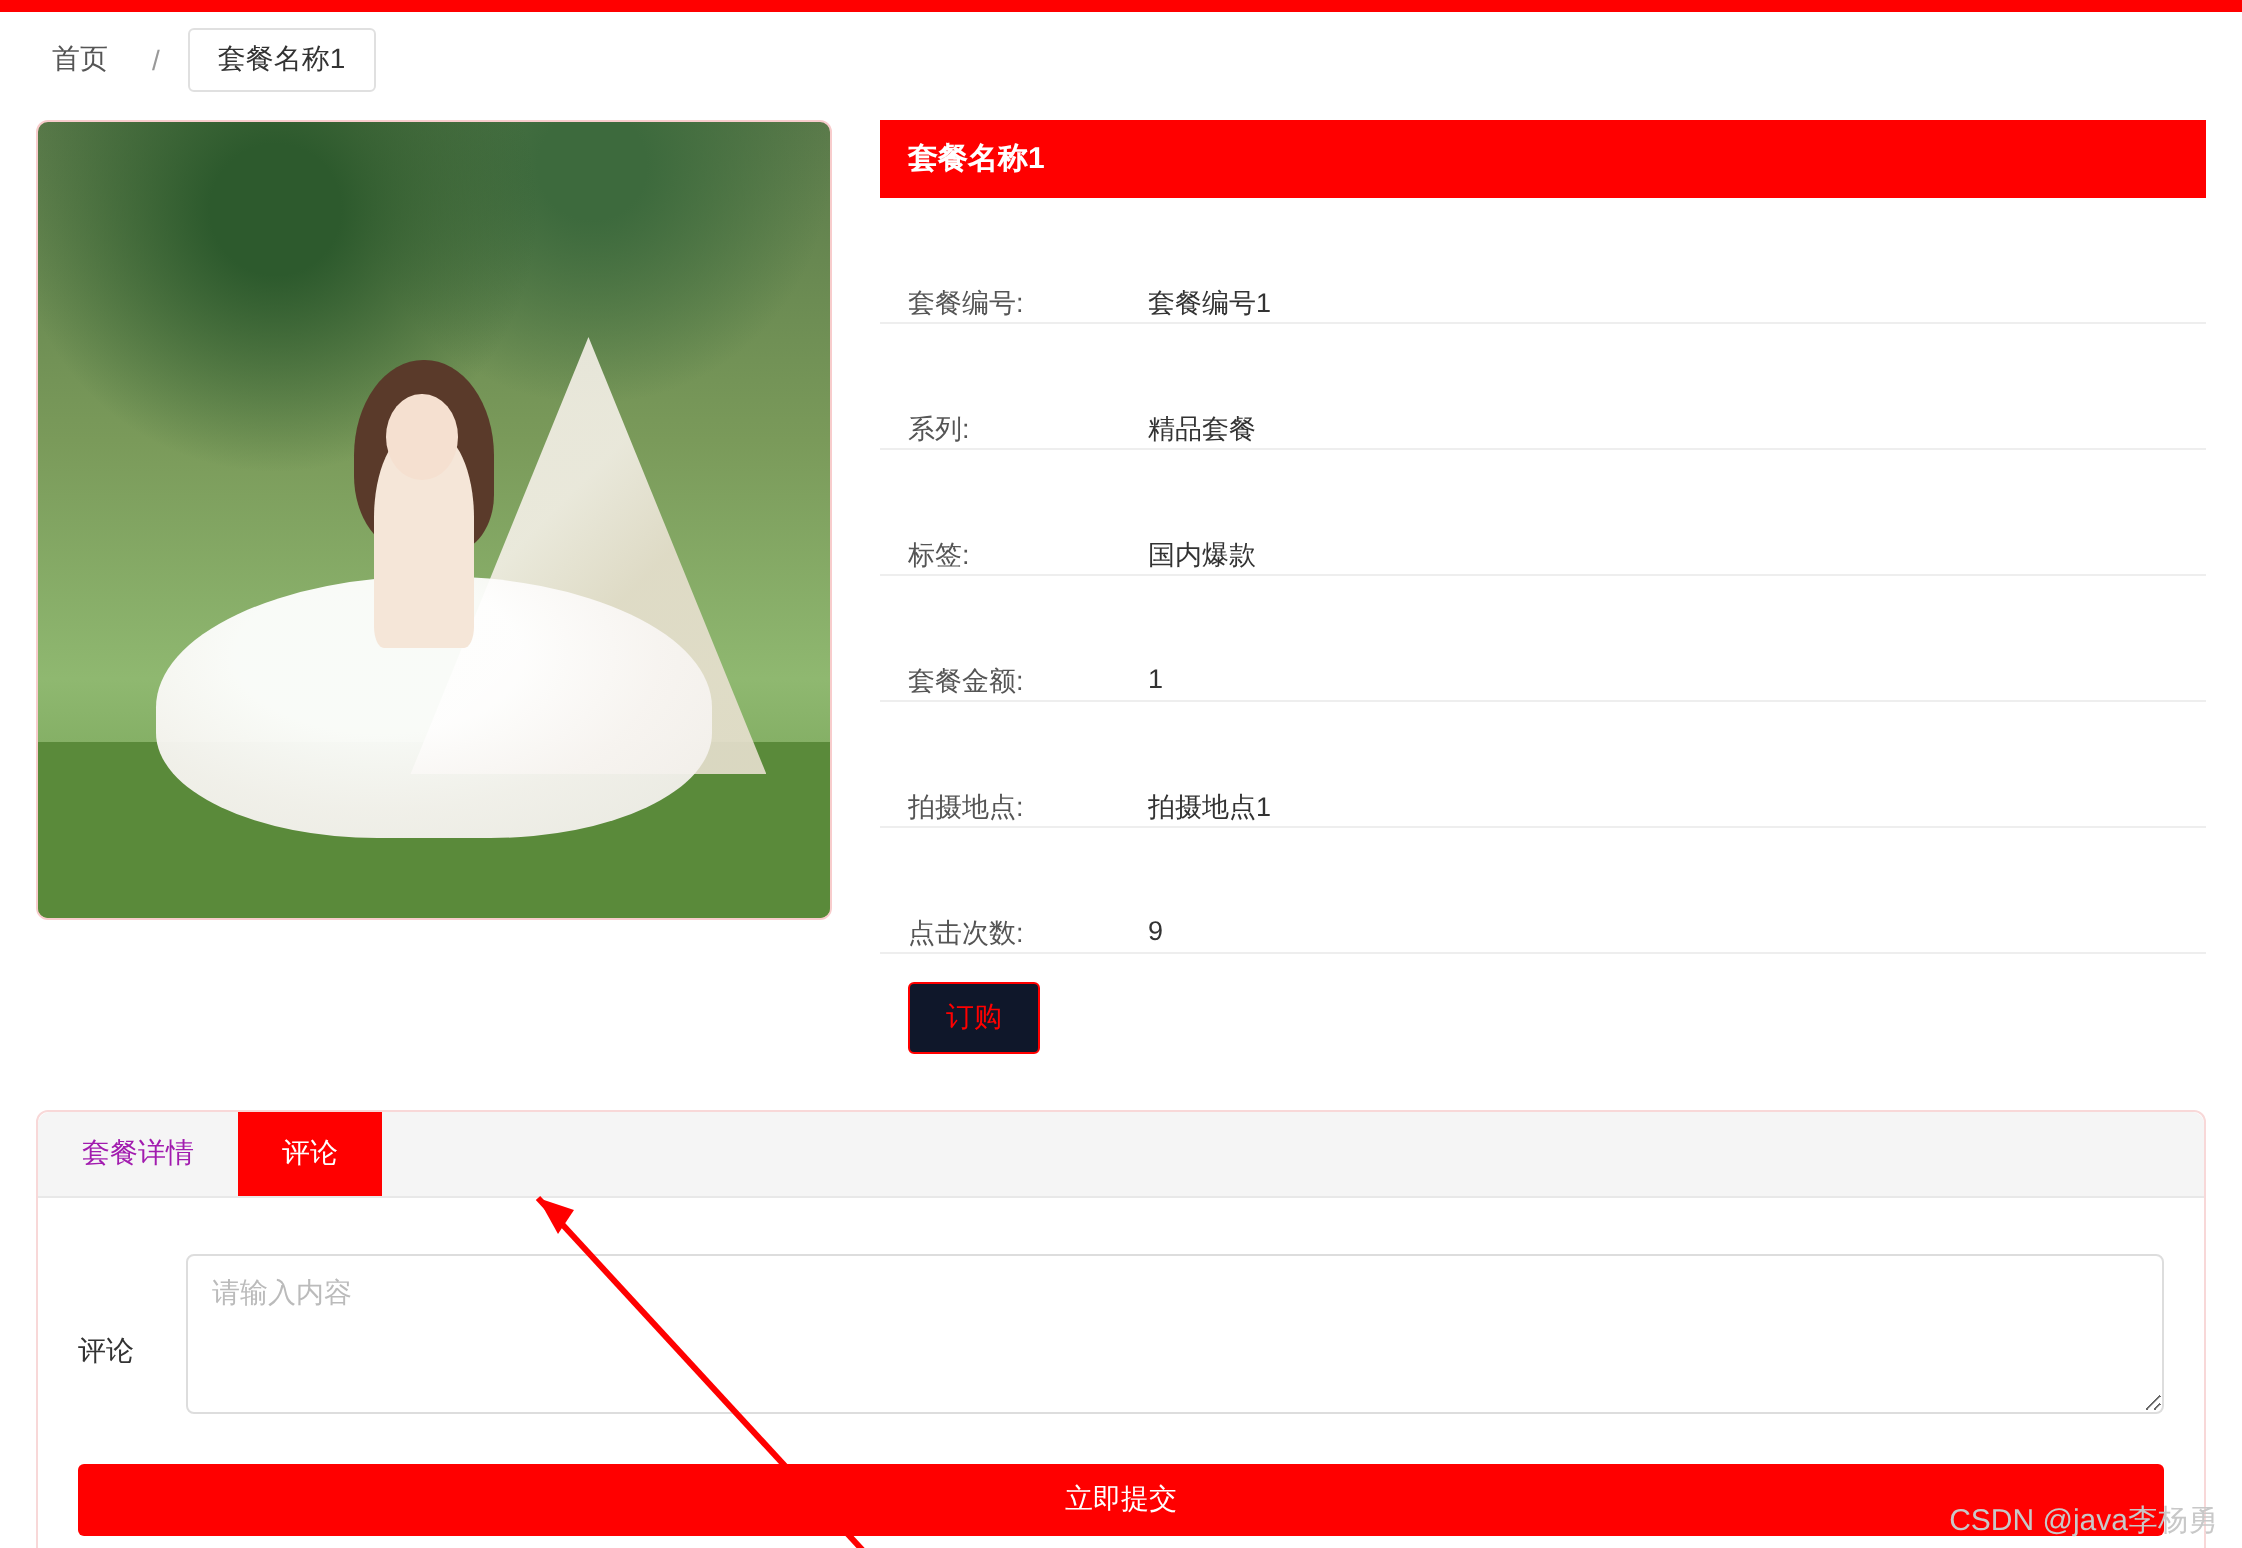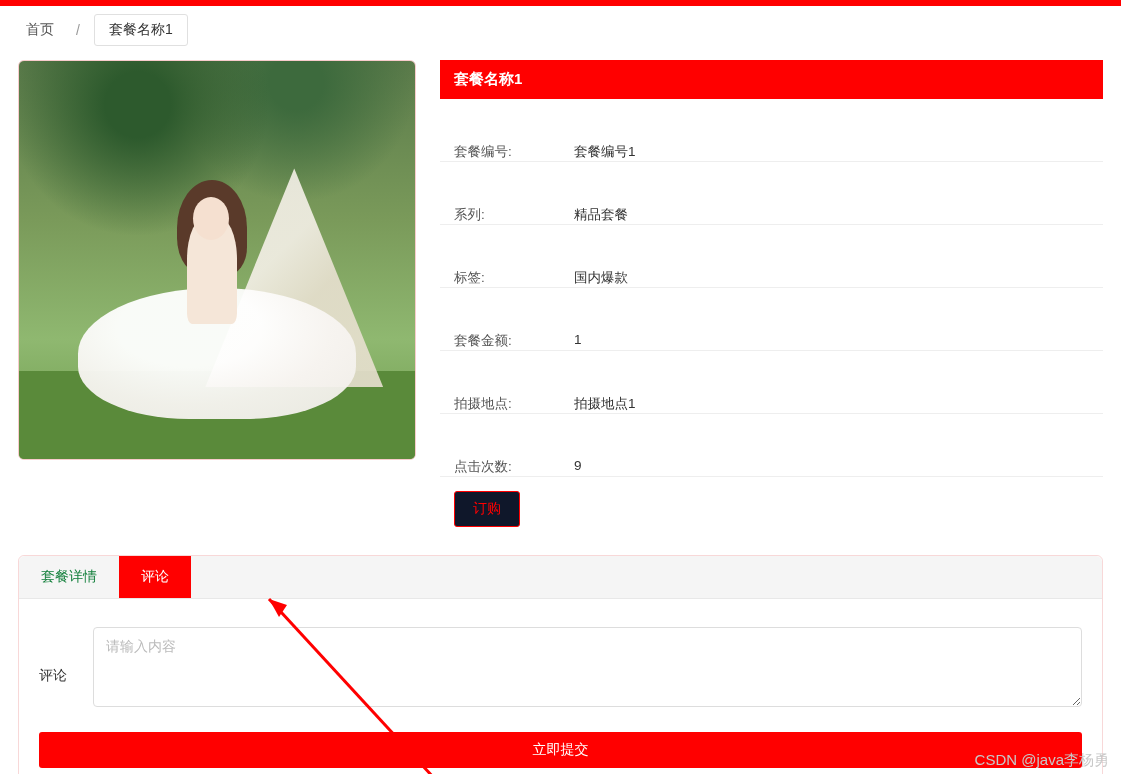--- a/index.html
+++ b/index.html
@@ -27,21 +27,21 @@
     .info-panel { flex: 1; }
     .info-title { background: #ff0000; color: #fff; font-weight: bold; padding: 10px 14px; font-size: 15px; }
     .info-row { display: flex; padding: 0 14px; border-bottom: 1px solid #eee; font-size: 13.5px; margin-top: 44px; }
     .info-row .label { width: 120px; color: #555; }
     .info-row .value { flex: 1; color: #333; }
     .order-btn-wrap { padding: 14px; }
     .order-btn { border: 1px solid #ff0000; background: #0f172a; color: #ff0000; padding: 8px 18px; border-radius: 3px; cursor: pointer; font-size: 14px; }
     .tabs-section { margin: 0 0 0 0; border: 1px solid #f8d8d8; border-radius: 6px; }
     .tab-bar { display: flex; background: #f5f5f5; border-bottom: 1px solid #e8e8e8; border-radius: 6px 6px 0 0; }
     .tab { padding: 12px 22px; cursor: pointer; font-size: 14px; }
-    .tab.inactive { color: #15803d; background: transparent; }
+    .tab.inactive { color: #a21caf; background: transparent; }
     .tab.active { background: #ff0000; color: #fff; }
     .tab-content { padding: 28px 20px 34px 20px; position: relative; }
     .form-row { display: flex; align-items: flex-start; gap: 14px; }
     .form-label { width: 40px; padding-top: 40px; text-align: left; color: #333; }
     .form-input-wrap { flex: 1; }
     .textarea { width: 100%; height: 80px; border: 1px solid #ddd; border-radius: 4px; padding: 10px 12px; font-size: 14px; resize: both; font-family: inherit; color: #999; outline: none; }
     .textarea::placeholder { color: #bbb; }
     .btn-row { display: flex; justify-content: center; gap: 12px; padding-top: 22px; flex-direction: column; }
     .submit-btn { background: #ff0000; color: #fff; border: none; padding: 9px 18px; border-radius: 3px; cursor: pointer; font-size: 14px; }
     .reset-btn { background: #e5e5e5; color: #ff0000; border: 1px solid #ff0000; padding: 12px 16px; border-radius: 3px; cursor: pointer; font-size: 14px; }

